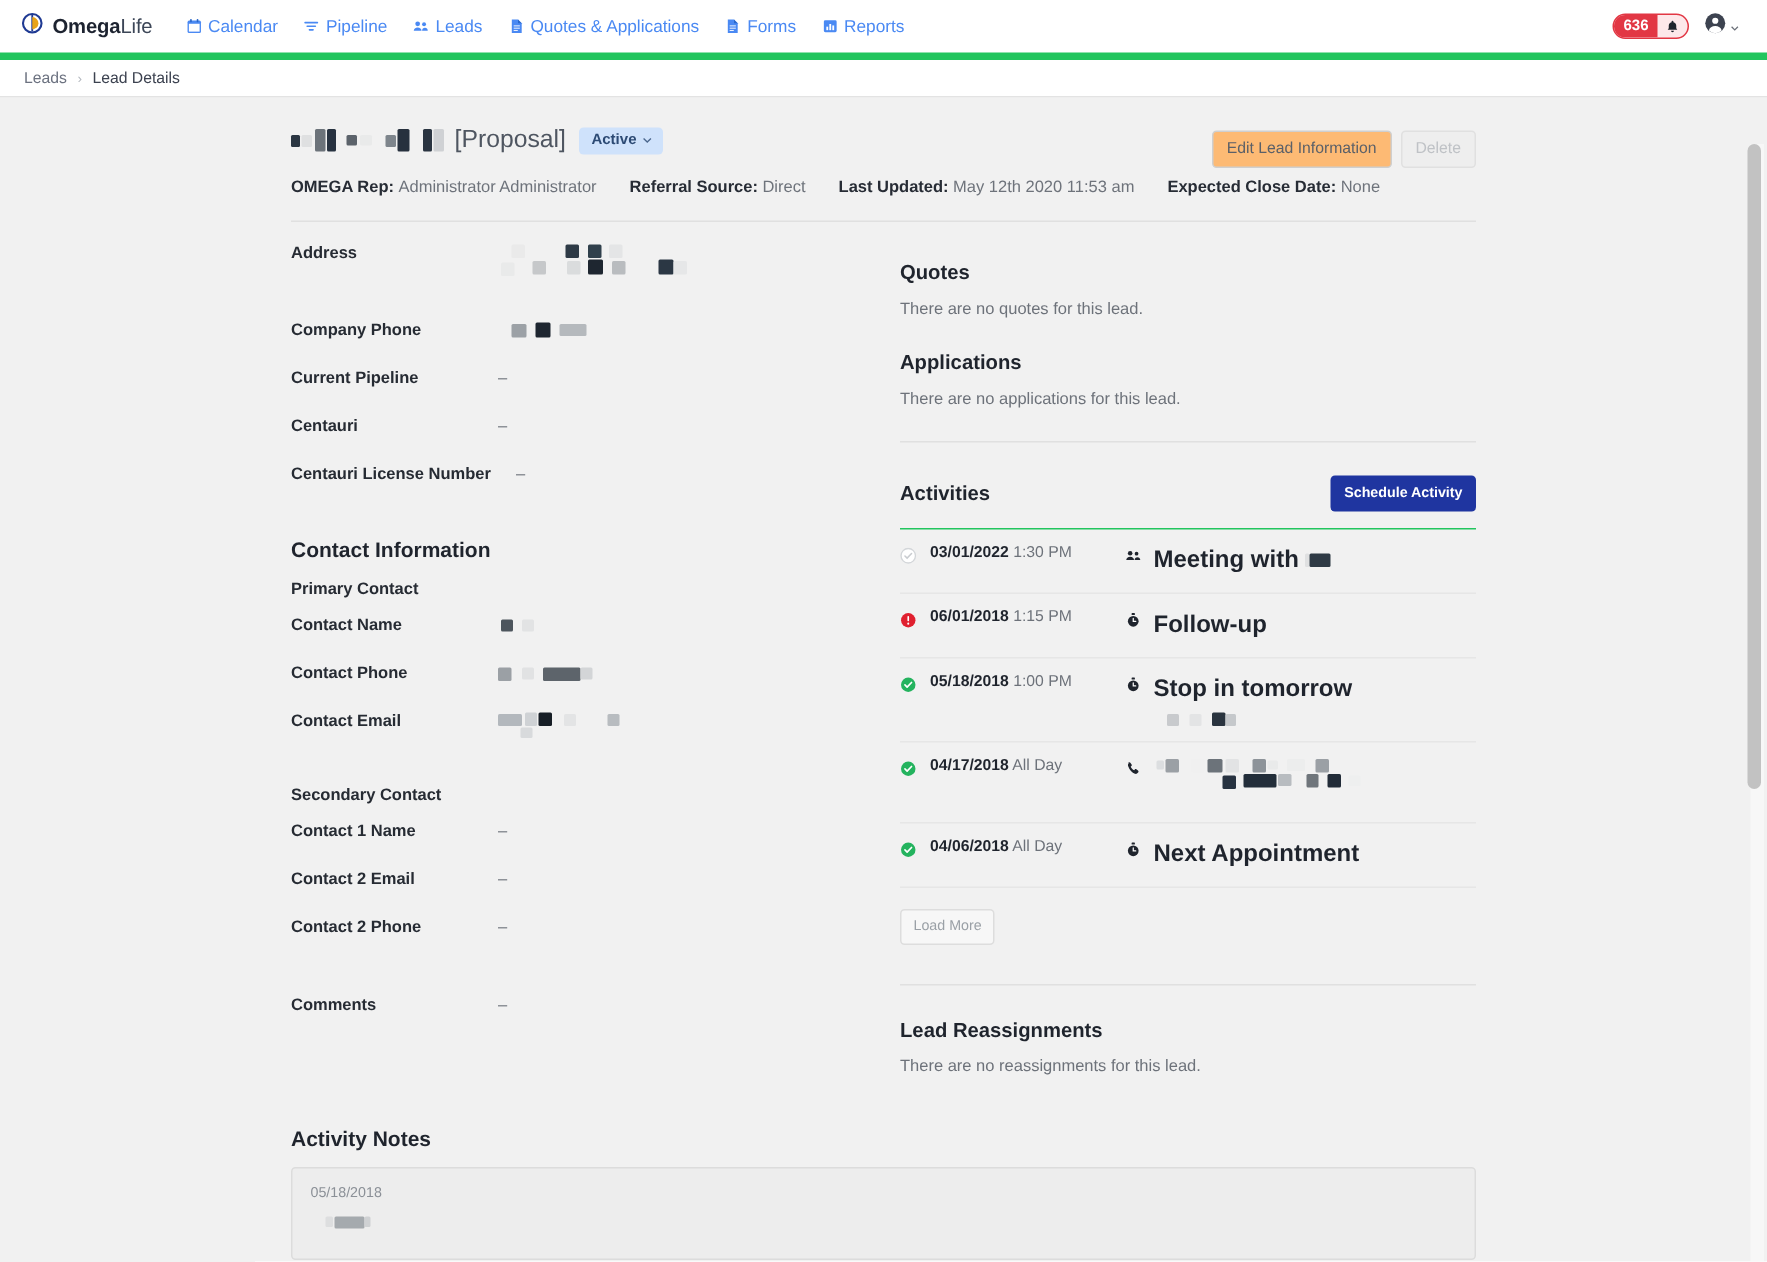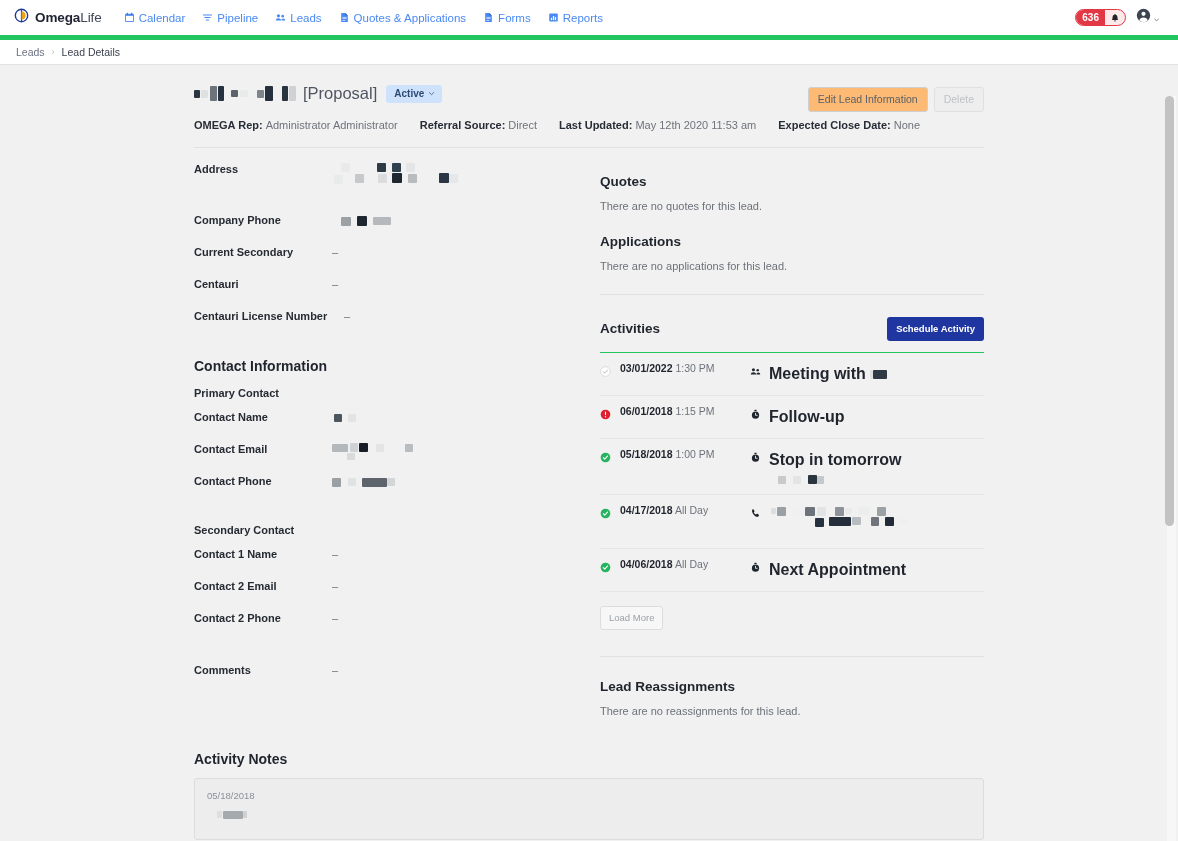--- a/index.html
+++ b/index.html
@@ -520,21 +520,21 @@
           <div class="field">
             <div class="field-label">Company Phone</div>
             <div class="field-value">
               <span class="redact">
                 <i style="width:10px;height:9px;background:#9ca1a6;margin-left:9px;"></i><i style="width:10px;height:10px;background:#1e2630;margin-left:6px;"></i><i style="width:18px;height:8px;background:#b5b9bd;margin-left:6px;"></i>
               </span>
             </div>
           </div>
 
           <div class="field">
-            <div class="field-label">Current Secondary</div>
+            <div class="field-label">Current Pipeline</div>
             <div class="field-value">–</div>
           </div>
 
           <div class="field">
             <div class="field-label">Centauri</div>
             <div class="field-value">–</div>
           </div>
 
           <div class="field">
             <div class="field-label" style="width:150px;flex:0 0 150px;">Centauri License Number</div>
@@ -542,40 +542,40 @@
           </div>
 
           <h2 class="section-title">Contact Information</h2>
           <div class="sub-head">Primary Contact</div>
 
           <div class="field">
             <div class="field-label">Contact Name</div>
             <div class="field-value">
               <span class="redact">
                 <i style="width:8px;height:8px;background:#4d555d;margin-left:2px;"></i><i style="width:8px;height:8px;background:#e2e3e4;margin-left:6px;"></i>
+              </span>
+            </div>
+          </div>
+
+          <div class="field">
+            <div class="field-label">Contact Phone</div>
+            <div class="field-value">
+              <span class="redact">
+                <i style="width:9px;height:9px;background:#9ba0a5;margin-left:0px;"></i><i style="width:8px;height:8px;background:#e1e2e3;margin-left:7px;"></i><i style="width:25px;height:9px;background:#5d646b;margin-left:6px;"></i><i style="width:8px;height:8px;background:#d3d5d7;"></i>
               </span>
             </div>
           </div>
 
           <div class="field">
             <div class="field-label">Contact Email</div>
             <div class="field-value">
               <span class="redact">
                 <i style="width:16px;height:8px;background:#b3b8bd;margin-left:0px;"></i><i style="width:8px;height:9px;background:#cfd2d5;margin-left:2px;"></i><i style="width:9px;height:9px;background:#171e26;margin-left:1px;"></i><i style="width:8px;height:8px;background:#e3e4e5;margin-left:8px;"></i><i style="width:8px;height:8px;background:#b8bcc0;margin-left:21px;"></i>
                 <br>
                 <i style="width:8px;height:7px;background:#d8dadc;margin-left:15px;margin-top:1px;"></i>
-              </span>
-            </div>
-          </div>
-
-          <div class="field">
-            <div class="field-label">Contact Phone</div>
-            <div class="field-value">
-              <span class="redact">
-                <i style="width:9px;height:9px;background:#9ba0a5;margin-left:0px;"></i><i style="width:8px;height:8px;background:#e1e2e3;margin-left:7px;"></i><i style="width:25px;height:9px;background:#5d646b;margin-left:6px;"></i><i style="width:8px;height:8px;background:#d3d5d7;"></i>
               </span>
             </div>
           </div>
 
           <div class="spacer-18"></div>
           <div class="sub-head">Secondary Contact</div>
 
           <div class="field">
             <div class="field-label">Contact 1 Name</div>
             <div class="field-value">–</div>

